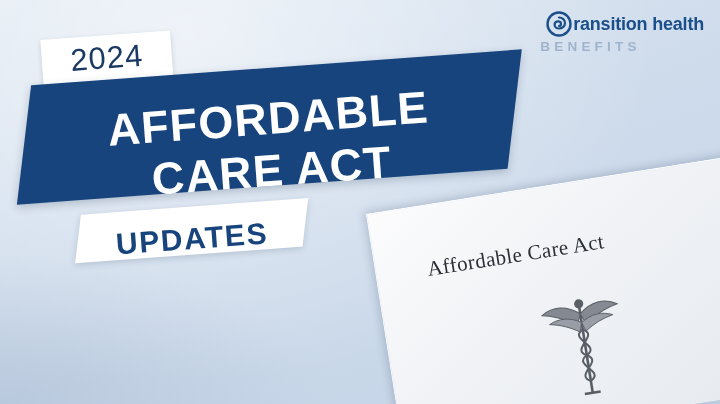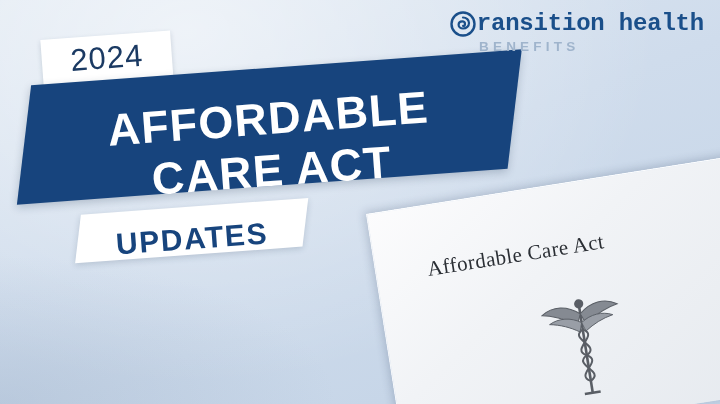--- a/index.html
+++ b/index.html
@@ -51,35 +51,35 @@
   }
   .logo-mark {
     position: relative;
     width: 26px;
     height: 26px;
     flex: 0 0 auto;
     margin-right: 1px;
   }
   .logo-mark svg { display: block; }
   .logo-word {
-    font-family: Liberation Mono, monospace;
-    font-size: 24px;
+    font-family: Liberation Sans, sans-serif;
+    font-size: 18px;
     font-weight: 700;
     letter-spacing: -0.2px;
     color: #1a4f8a;
     line-height: 26px;
     white-space: nowrap;
   }
   .logo-sub {
     font-family: "Liberation Sans", sans-serif;
     font-size: 13.5px;
     font-weight: 700;
     letter-spacing: 4.2px;
     color: #9fb4cc;
-    text-align: left;
+    text-align: center;
     margin-top: 1px;
     padding-right: 2px;
   }
 
   
   .band {
     position: absolute;
     transform-origin: left center;
   }
 

